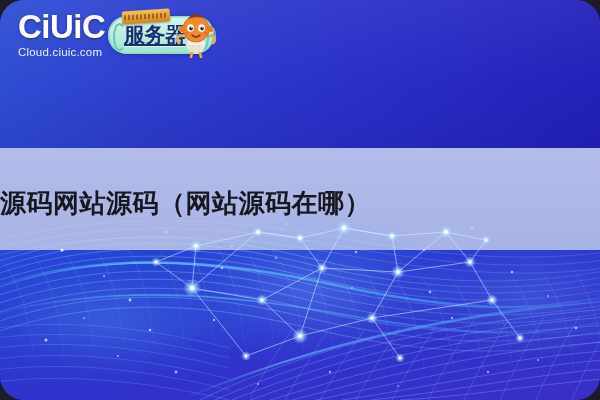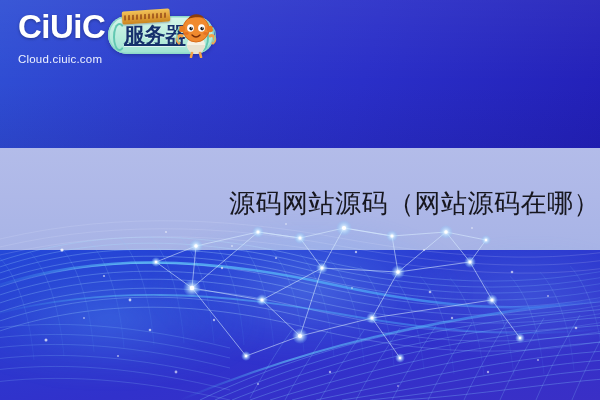--- a/index.html
+++ b/index.html
@@ -7,20 +7,21 @@
     padding: 0;
     background: #1c1c28;
   }
   #stage {
     position: relative;
     width: 600px;
     height: 400px;
     overflow: hidden;
     font-family: "Liberation Sans", sans-serif;
     background: #2a2ec4;
+    border-radius: 24px;
   }
 
   
   .band-top {
     position: absolute;
     left: 0; top: 0;
     width: 600px; height: 149px;
     background: linear-gradient(105deg, #2f4fd4 0%, #2e3ccd 30%, #2a2fc8 60%, #2320b8 100%);
   }
   .band-top-sheen {
@@ -75,21 +76,21 @@
   }
   .logo-word {
     font-size: 33px;
     font-weight: 700;
     letter-spacing: -0.5px;
     color: #ffffff;
     line-height: 1.0;
     text-shadow: 0 1px 3px rgba(0,0,20,0.35);
   }
   .logo-sub {
-    margin-top: 10px;
+    margin-top: 3px;
     font-size: 11.5px;
     color: #eef2ff;
     letter-spacing: 0.2px;
     line-height: 1.1;
   }
 
   
   .badge {
     position: absolute;
     left: 108px; top: 16px;
@@ -135,23 +136,23 @@
   }
 
   
   .mascot { position: absolute; right: -4px; top: -4px; width: 44px; height: 46px; }
 
   
   .title {
     position: absolute;
     left: 0; top: 186px;
     width: 600px;
-    text-align: right;
+    text-align: left;
     font-size: 26px;
-    font-weight: 400;
+    font-weight: 700;
     color: #17171f;
     letter-spacing: 0.5px;
     line-height: 34px;
     white-space: nowrap;
   }
 </style>
 </head>
 <body>
 
 <div id="stage">

